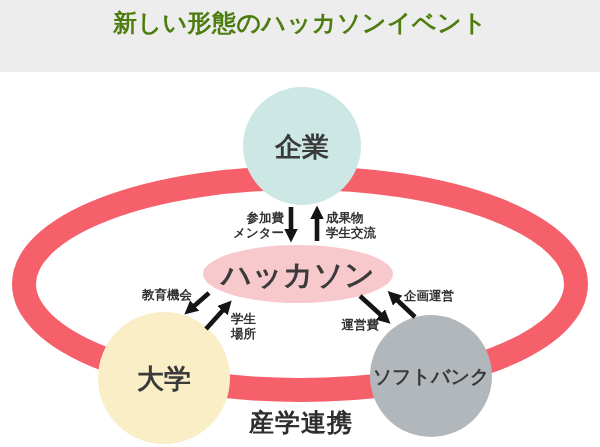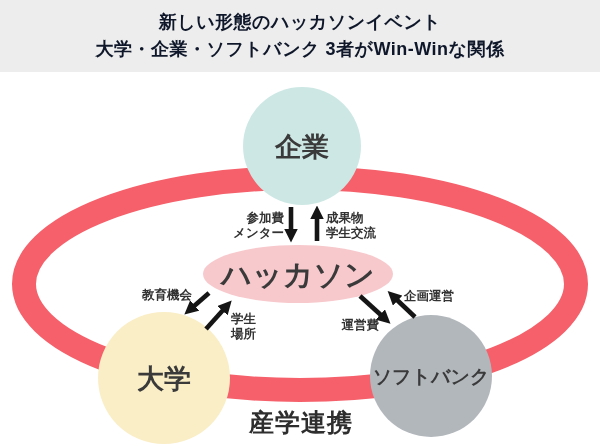--- a/index.html
+++ b/index.html
@@ -3,38 +3,37 @@
 <meta charset="utf-8">
 <style>
   html,body { margin:0; padding:0; background:#ffffff; }
   .stage {
     position:relative; width:600px; height:447px; overflow:hidden;
     background:#ffffff;
     font-family:"Liberation Sans","DejaVu Sans",sans-serif;
   }
   .title-banner {
     position:absolute; top:0; left:0; width:600px; height:72px;
-    background:#ededed; color:#0f172a;
-    text-align:center; font-weight:700; font-size:18px; line-height:27px;
+    background:#ededed; color:#4d7c0f;
+    text-align:center; font-weight:700; font-size:24px; line-height:27px;
     padding-top:9px; box-sizing:border-box;
     letter-spacing:0.5px;
   }
   .diagram-svg { position:absolute; top:0; left:0; }
   .node-label   { font-weight:700; fill:#3a3a3a; }
   .edge-label   { font-weight:700; fill:#323232; font-size:12.5px; }
   .footer-label { font-weight:700; fill:#2e2e2e; font-size:25px; letter-spacing:1px; }
 </style>
 </head>
 <body>
 
 <div class="stage">
 
   <div class="title-banner">
     <div>新しい形態のハッカソンイベント</div>
-    <div>大学・企業・ソフトバンク 3者がWin-Winな関係</div>
   </div>
 
   <svg class="diagram-svg" width="600" height="447" viewBox="0 0 600 447">
     <defs>
       <marker id="ah" markerWidth="3" markerHeight="3" refX="0.5" refY="1.5" orient="auto" markerUnits="strokeWidth">
         <path d="M0,0 L3,1.5 L0,3 Z" fill="#151515"></path>
       </marker>
     </defs>
 
     <ellipse cx="300" cy="284" rx="276" ry="106" fill="none" stroke-width="24" stroke="#f5606a"></ellipse>

